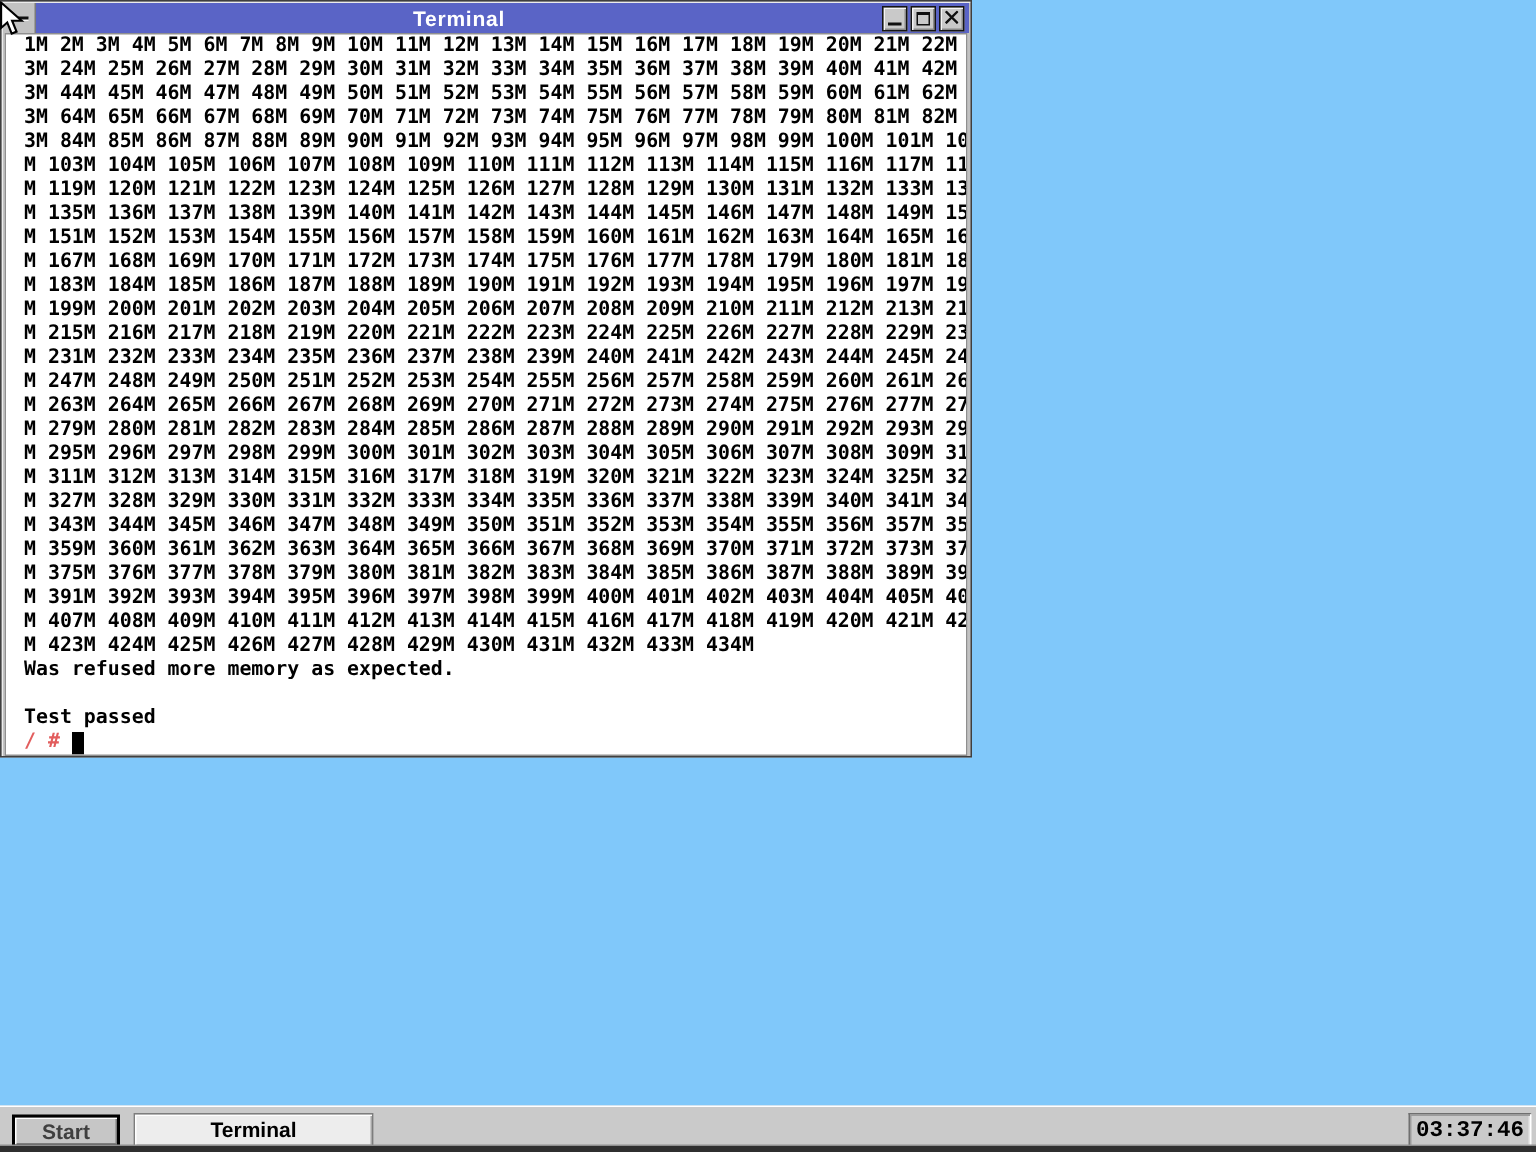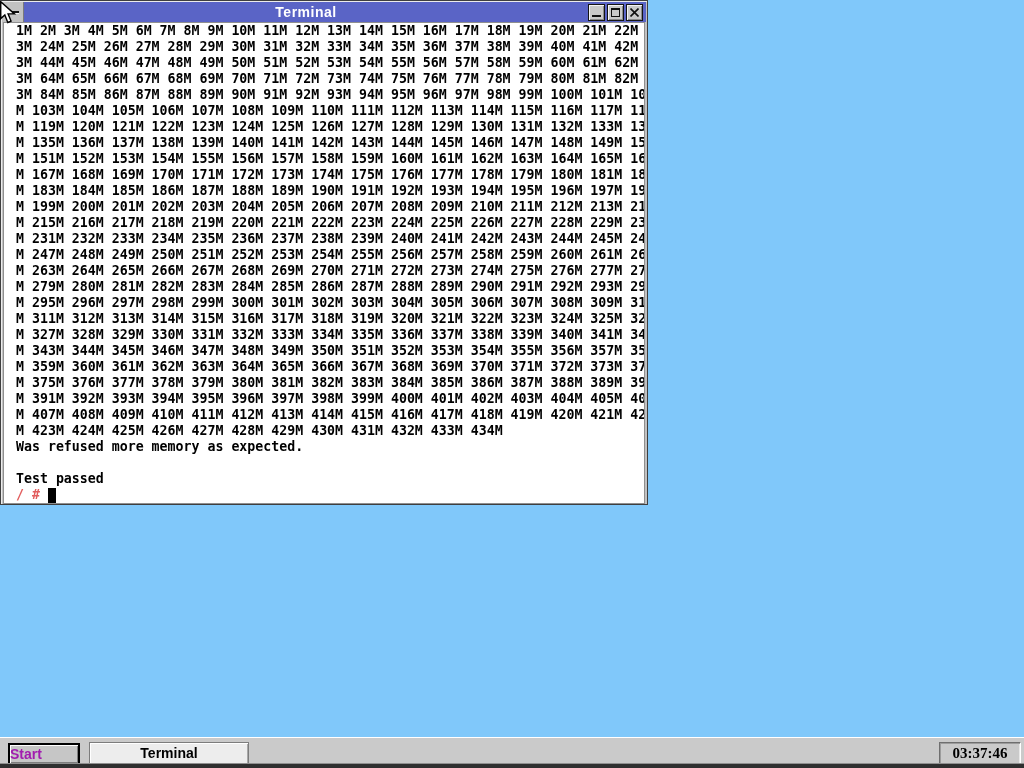--- a/index.html
+++ b/index.html
@@ -70,37 +70,37 @@
     position:absolute; left:0; bottom:0; width:1024px; height:31px;
     background: var(--taskbar, #cacaca);
     border-top:1px solid #ffffff;
   }
   .taskbar-dark-line { position:absolute; left:0; right:0; bottom:4px; height:1px; background:#8f8f8f; }
   .taskbar-bottom { position:absolute; left:0; right:0; bottom:0; height:4px; background:#2f2f2f; }
   .start-btn {
     position:absolute; left:8px; top:5px; width:72px; height:22px;
     background:#c6c6c6; border:2px solid #000;
     box-shadow: inset 1px 1px 0 #ffffff, inset -1px -1px 0 #7d7d7d;
-    font-weight:bold; font-size:14px; color:#a21caf; text-align:left;
+    font-weight:bold; font-size:14px; color:#404040; text-align:center;
     line-height:18px; cursor:default;
   }
   .task-btn {
     position:absolute; left:89px; top:4px; width:160px; height:23px;
     background:#ededed; border:1px solid #7d7d7d;
     box-shadow: inset 1px 1px 0 #ffffff, inset -1px -1px 0 #a8a8a8;
     font-weight:bold; font-size:14px; color:#000; text-align:center;
     line-height:21px; cursor:default;
   }
   .clock {
     position:absolute; right:3px; top:4px; width:82px; height:23px;
     background:#cacaca;
     border:1px solid; border-color:#6f6f6f #ffffff #ffffff #6f6f6f;
     box-shadow: inset 1px 1px 0 #9c9c9c, inset -1px -1px 0 #e8e8e8;
     font-weight:bold; font-size:15px; color:#000; text-align:center;
-    line-height:21px; font-family:Liberation Serif, serif;
+    line-height:21px; font-family:Liberation Mono, monospace;
   }
 
   
   .mouse-cursor { position:absolute; left:0; top:1px; z-index:50; }
 </style>
 </head>
 <body>
 
 <div class="window">
   <div class="titlebar">

